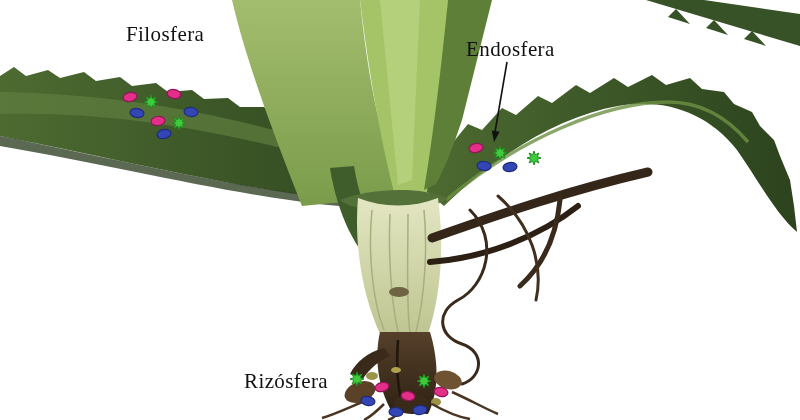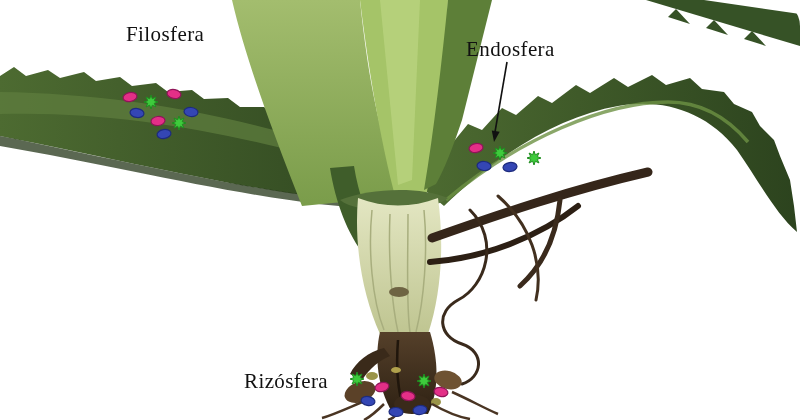--- a/index.html
+++ b/index.html
@@ -2,21 +2,21 @@
 <html style="--background: #ffffff; --label-text: #111111; --microbe-pink: #e32f87; --microbe-blue: #3446b4; --microbe-green: #3ecb3c; --leaf-dark: #3c5926; --leaf-light: #8fb058; --stem-pale: #d9ddb2; --root-brown: #46341f;"><head>
 <meta charset="utf-8">
 <style>
   :root{
     --background:#ffffff; --label-text:#111111;
     --microbe-pink:#e32f87; --microbe-blue:#3446b4; --microbe-green:#3ecb3c;
     --leaf-dark:#3c5926; --leaf-light:#8fb058; --stem-pale:#d9ddb2; --root-brown:#46341f;
   }
   html,body{margin:0;padding:0}
   .canvas{position:relative;width:800px;height:420px;background:var(--background);overflow:hidden;
-          font-family:"Liberation Serif","DejaVu Serif",serif;border-radius:26px;}
+          font-family:"Liberation Serif","DejaVu Serif",serif;}
   .plant-svg{position:absolute;left:0;top:0}
   .dlabel{position:absolute;font-size:21px;color:var(--label-text);letter-spacing:.4px;white-space:nowrap;}
   .mcb-pink{fill:var(--microbe-pink);stroke:#8f1458;stroke-width:1.2}
   .mcb-blue{fill:var(--microbe-blue);stroke:#1d2b7e;stroke-width:1.2}
   .mcb-green{fill:var(--microbe-green);stroke:#1f8c1f;stroke-width:1}
 </style>
 </head>
 <body>
 
 <div class="canvas">

